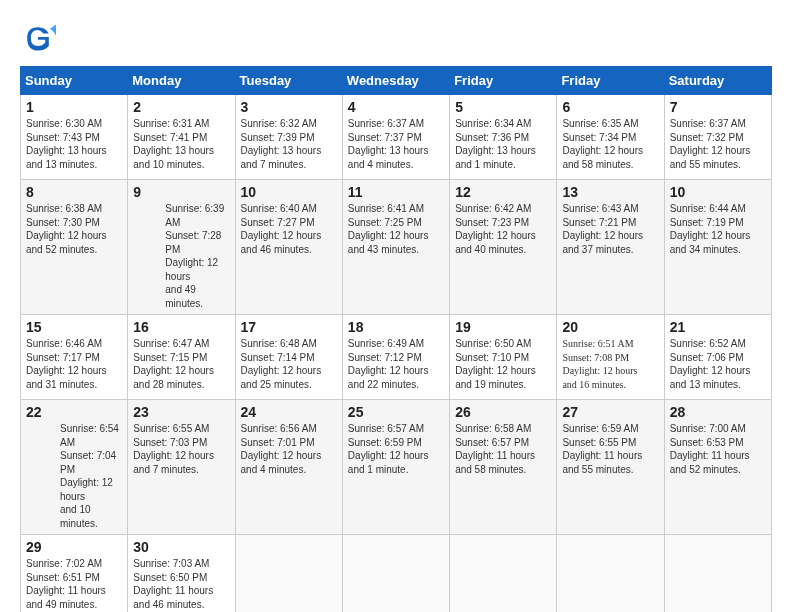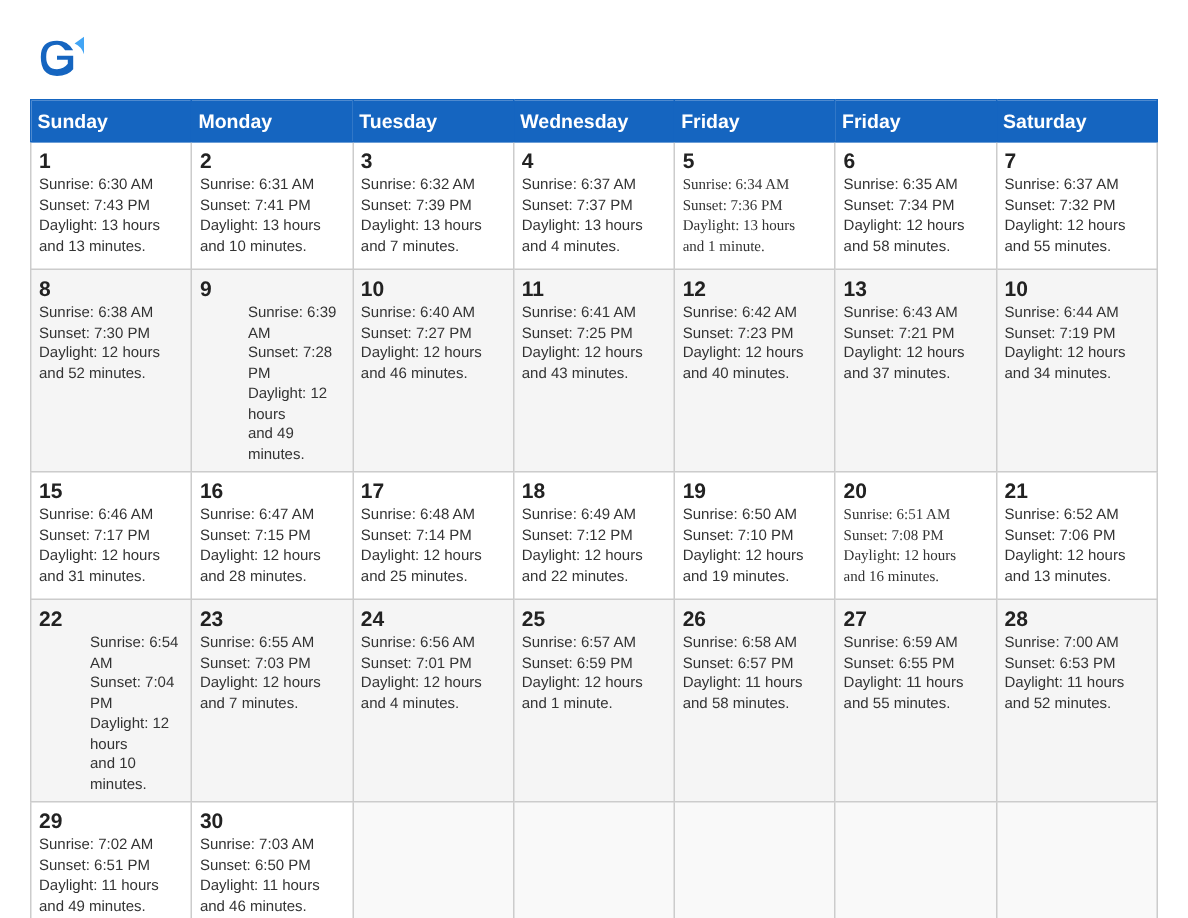--- a/index.html
+++ b/index.html
@@ -142,21 +142,21 @@
         </td>
         <td>
           <span class="day-number">4</span>
           <div class="day-info" style="white-space: pre-line;">Sunrise: 6:37 AM
 Sunset: 7:37 PM
 Daylight: 13 hours
 and 4 minutes.</div>
         </td>
         <td>
           <span class="day-number">5</span>
-          <div class="day-info" style="white-space: pre-line; font-family: Liberation Serif, serif;">Sunrise: 6:34 AM
+          <div class="day-info" style="white-space: pre-line;">Sunrise: 6:34 AM
 Sunset: 7:36 PM
 Daylight: 13 hours
 and 1 minute.</div>
         </td>
         <td>
           <span class="day-number">6</span>
           <div class="day-info" style="white-space: pre-line;">Sunrise: 6:35 AM
 Sunset: 7:34 PM
 Daylight: 12 hours
 and 58 minutes.</div>

